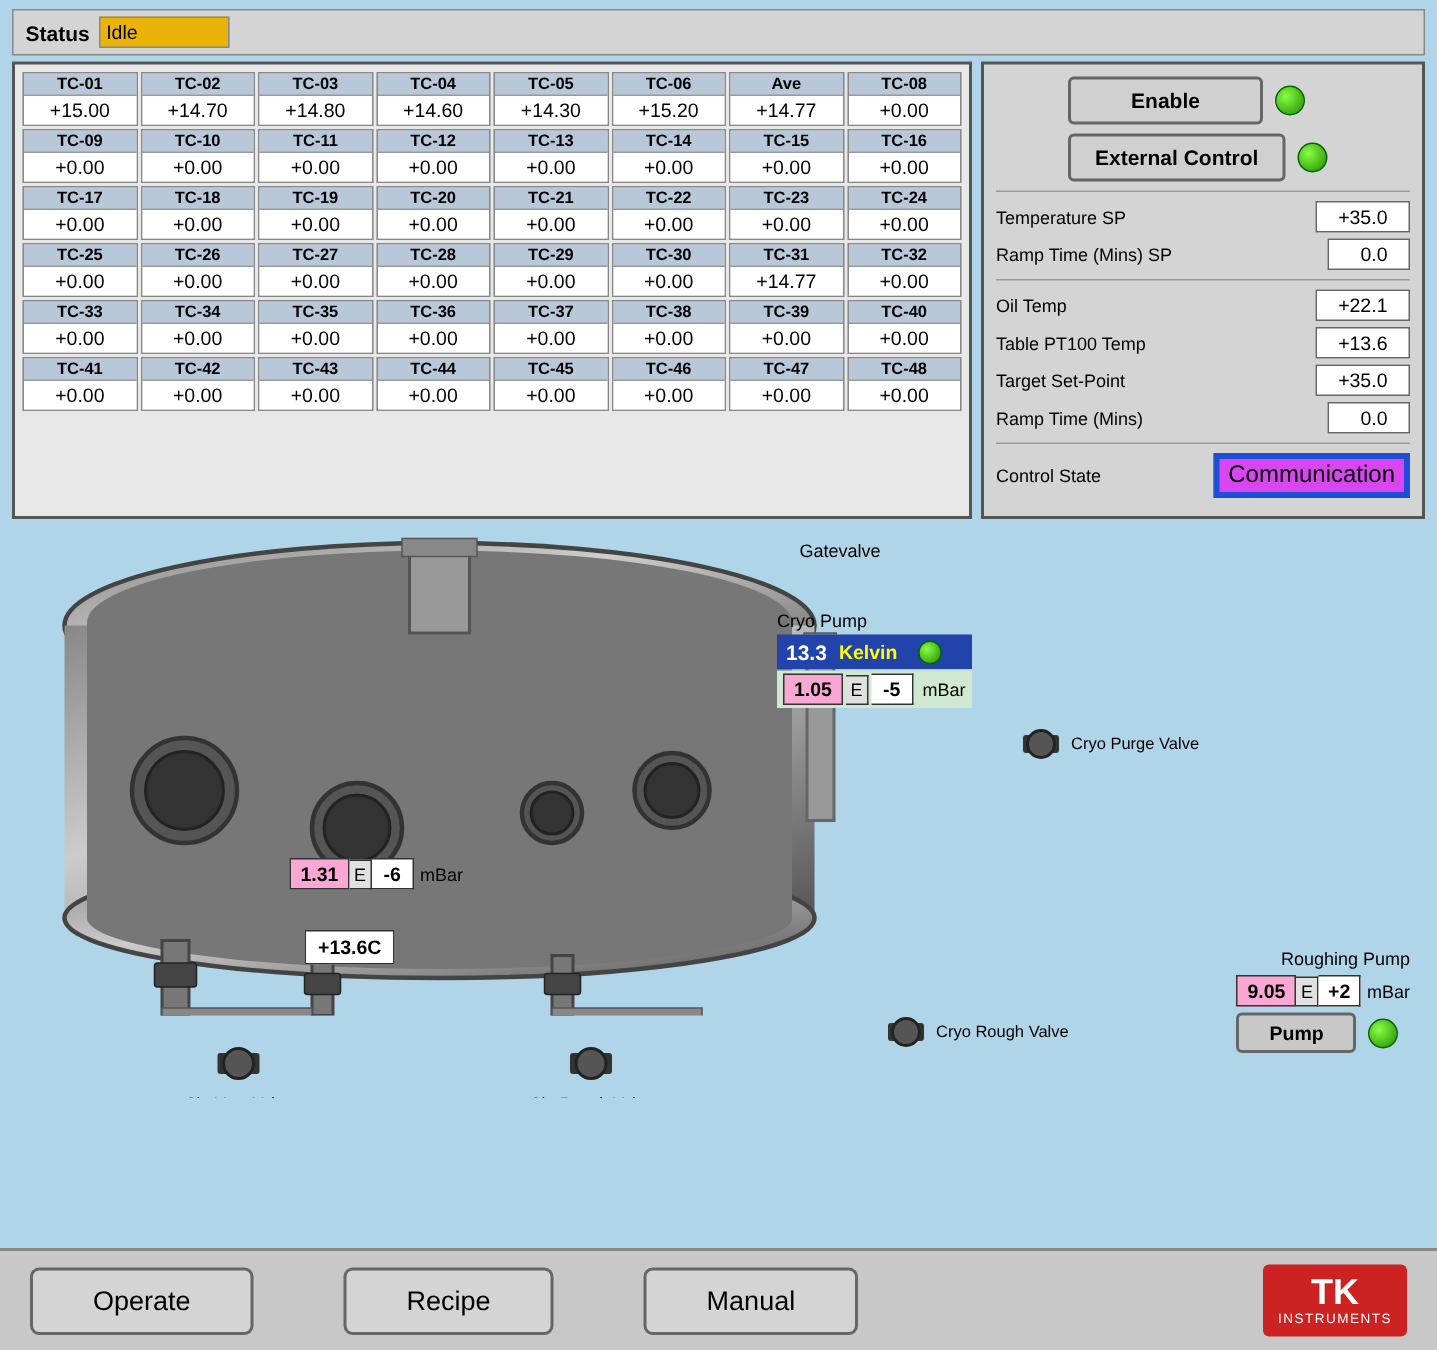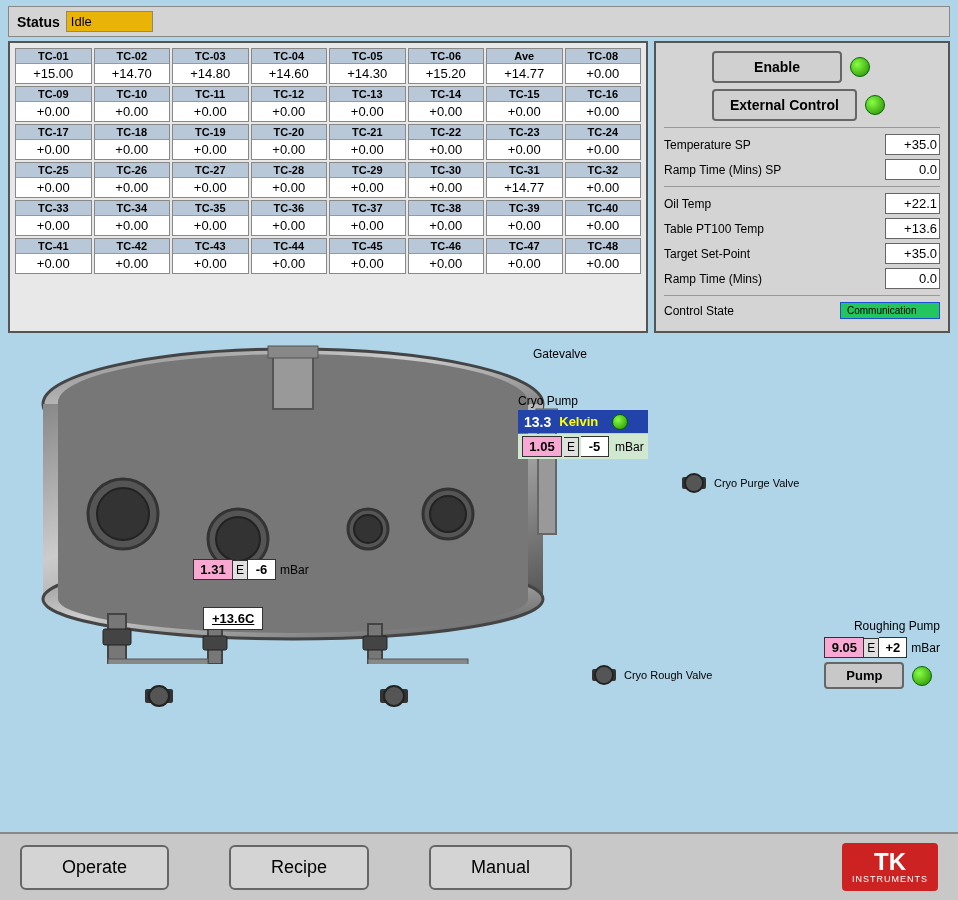--- a/index.html
+++ b/index.html
@@ -114,35 +114,35 @@
       margin-bottom: 4px;
       gap: 6px;
     }
     .huber-row-label {
       font-size: 12px;
       flex: 1;
     }
     .huber-row-value {
       background: white;
       border: 1px solid #666;
-      padding: 2px 2px;
+      padding: 2px 14px;
       min-width: 55px;
       font-size: 13px;
       text-align: right;
     }
     .huber-divider {
       border: none;
       border-top: 1px solid #999;
       margin: 6px 0;
     }
     .control-state-value {
-      background: #22c55e;
-      border: 1px solid #1d4ed8;
+      background: #d946ef;
+      border: 4px solid #1d4ed8;
       padding: 2px 6px;
-      font-size: 10px;
+      font-size: 16px;
       min-width: 100px;
     }
 
     
     #diagram-area {
       position: relative;
       background: #b0d4e8;
       height: 380px;
       margin: 6px 8px 0 8px;
       overflow: hidden;
@@ -660,21 +660,21 @@
     <span style="font-size:11px;">Cryo Purge Valve</span>
   </div>
 
   <div class="pressure-display" style="left:185px; top:220px;">
     <span class="pressure-num">1.31</span>
     <span class="pressure-e">E</span>
     <span class="pressure-exp">-6</span>
     <span class="pressure-unit">mBar</span>
   </div>
 
-  <div class="temp-badge" style="left:195px; top:268px;text-decoration:underline;">+13.6C</div>
+  <div class="temp-badge" style="left:195px; top:268px;">+13.6C</div>
 
   <div style="position:absolute; left:580px; top:320px; display:flex; align-items:center; gap:4px;">
     <svg width="32" height="32">
       <rect x="4" y="10" width="24" height="12" fill="#333" rx="2"></rect>
       <circle cx="16" cy="16" r="9" fill="#555" stroke="#222" stroke-width="2"></circle>
     </svg>
     <span style="font-size:11px;">Cryo Rough Valve</span>
   </div>
 
   <div style="position:absolute; left:345px; top:340px; display:flex; flex-direction:column; align-items:center;">

